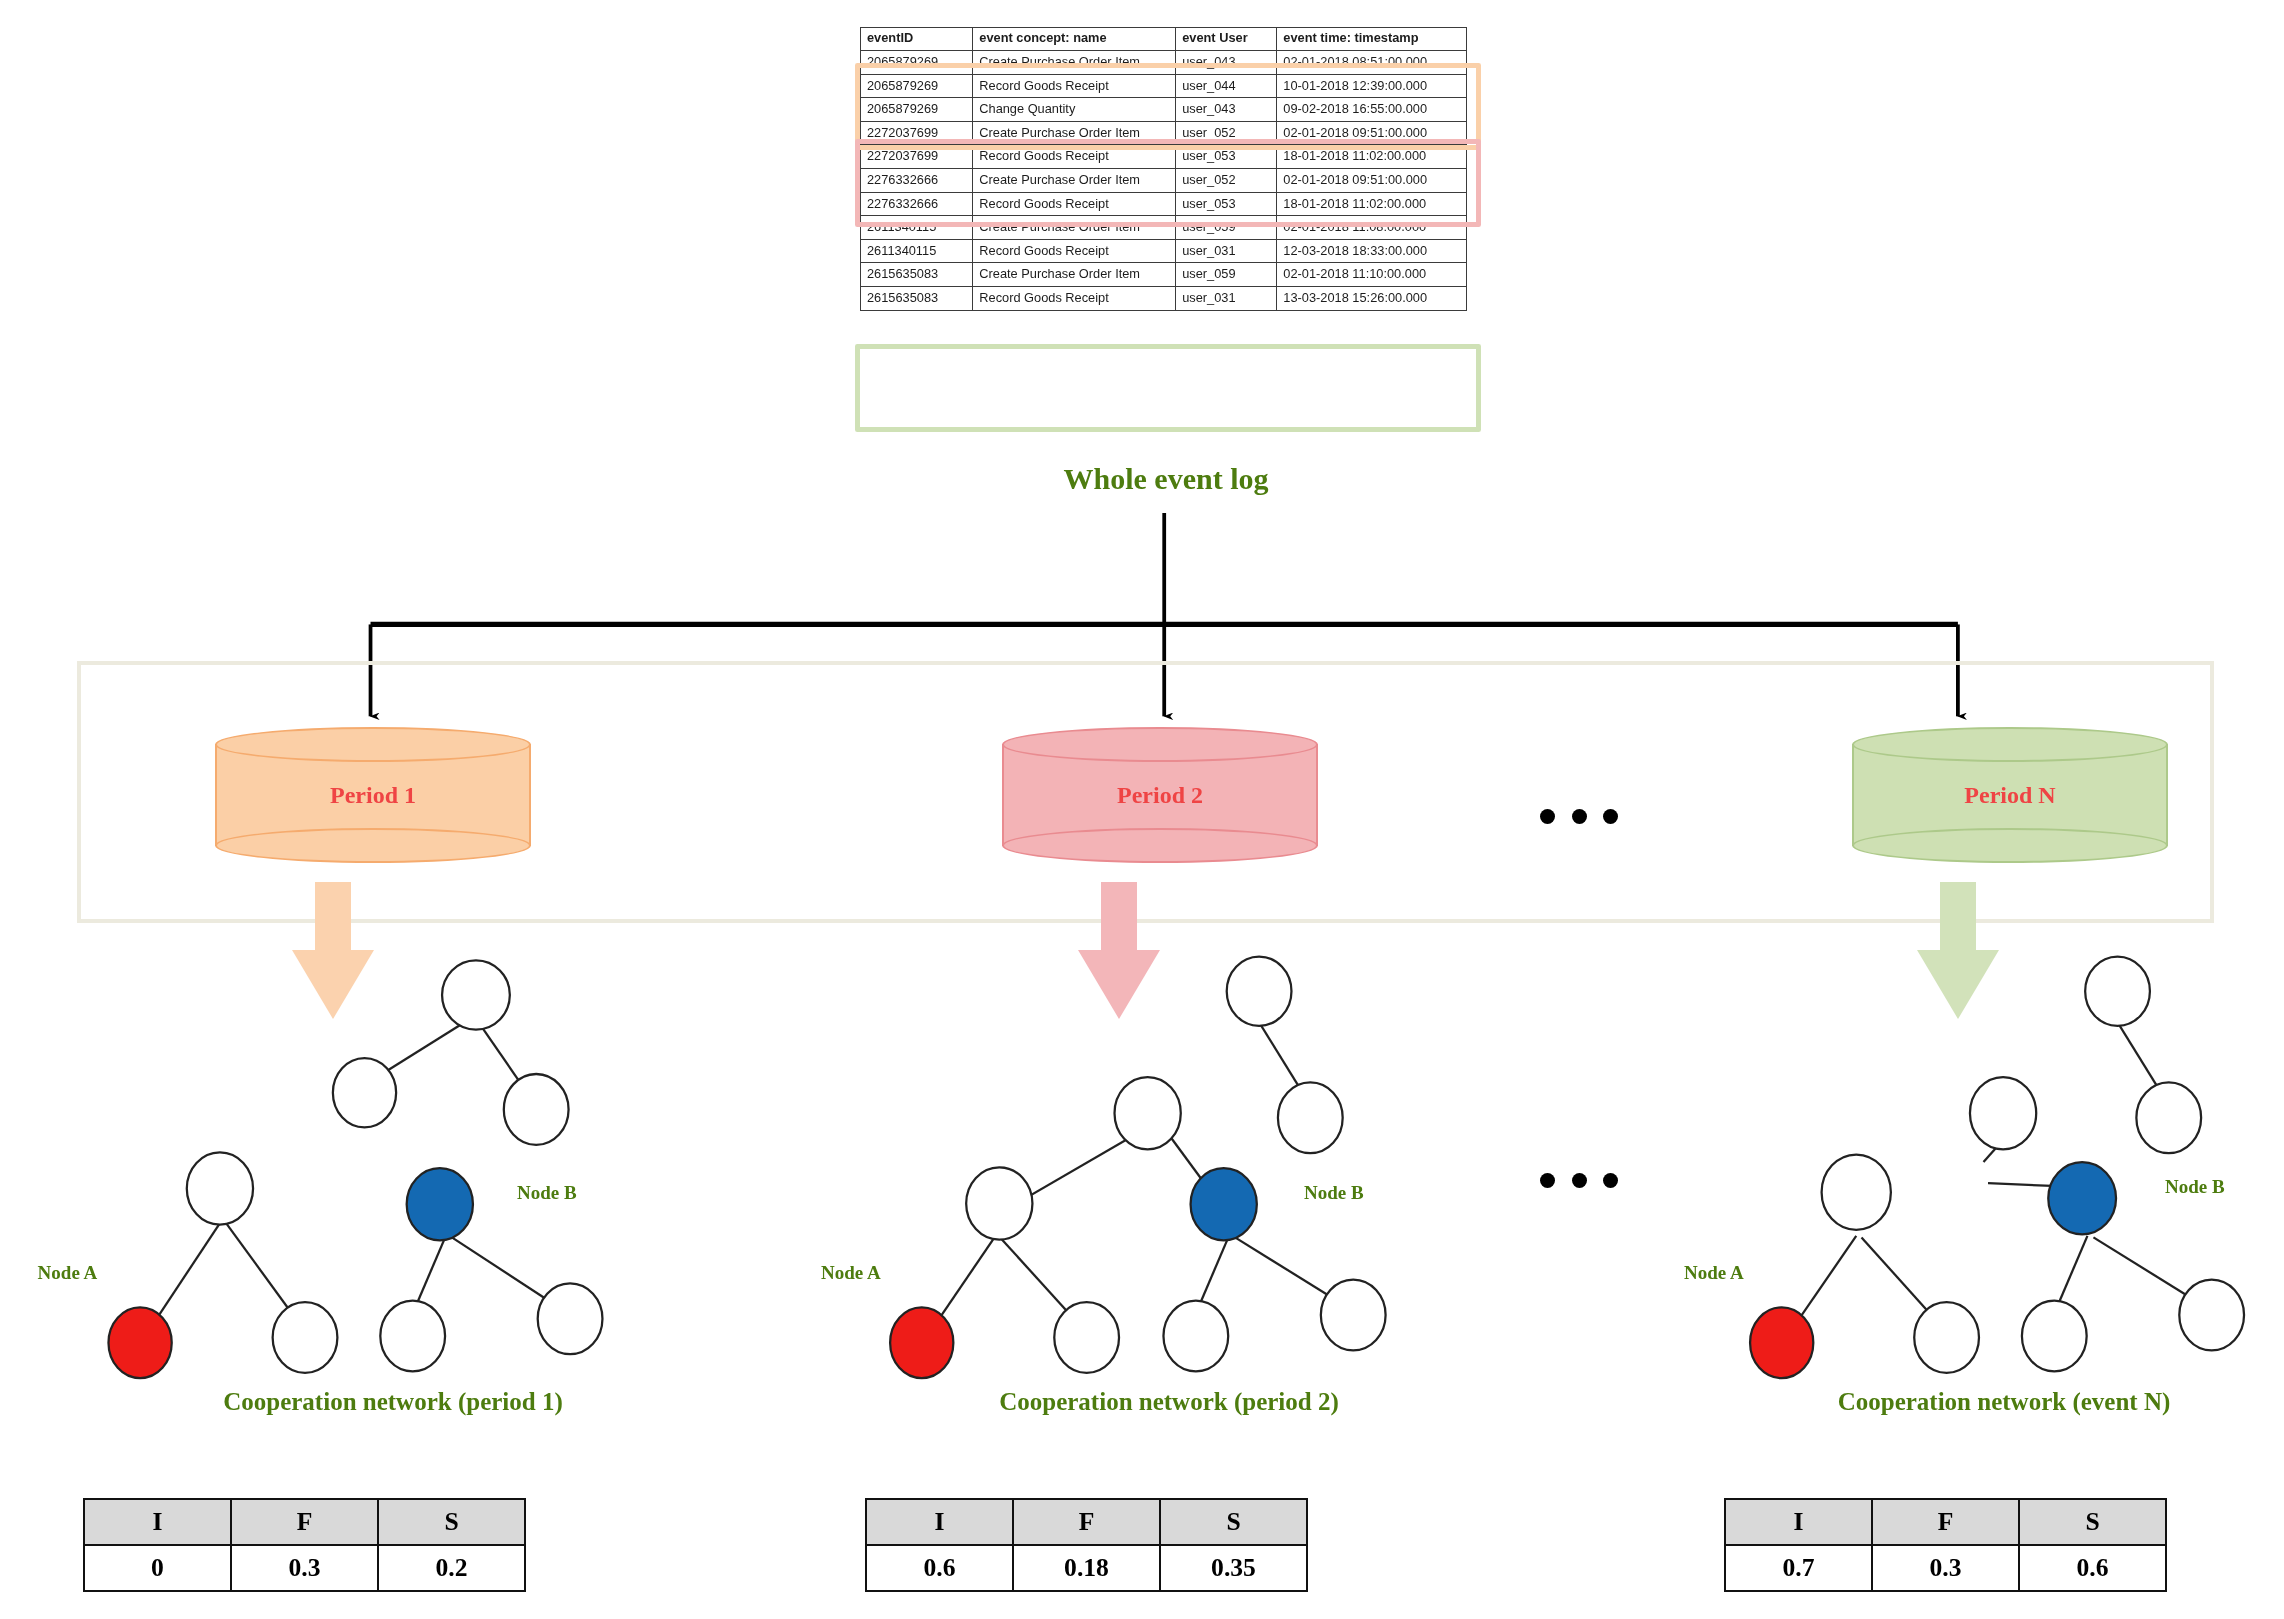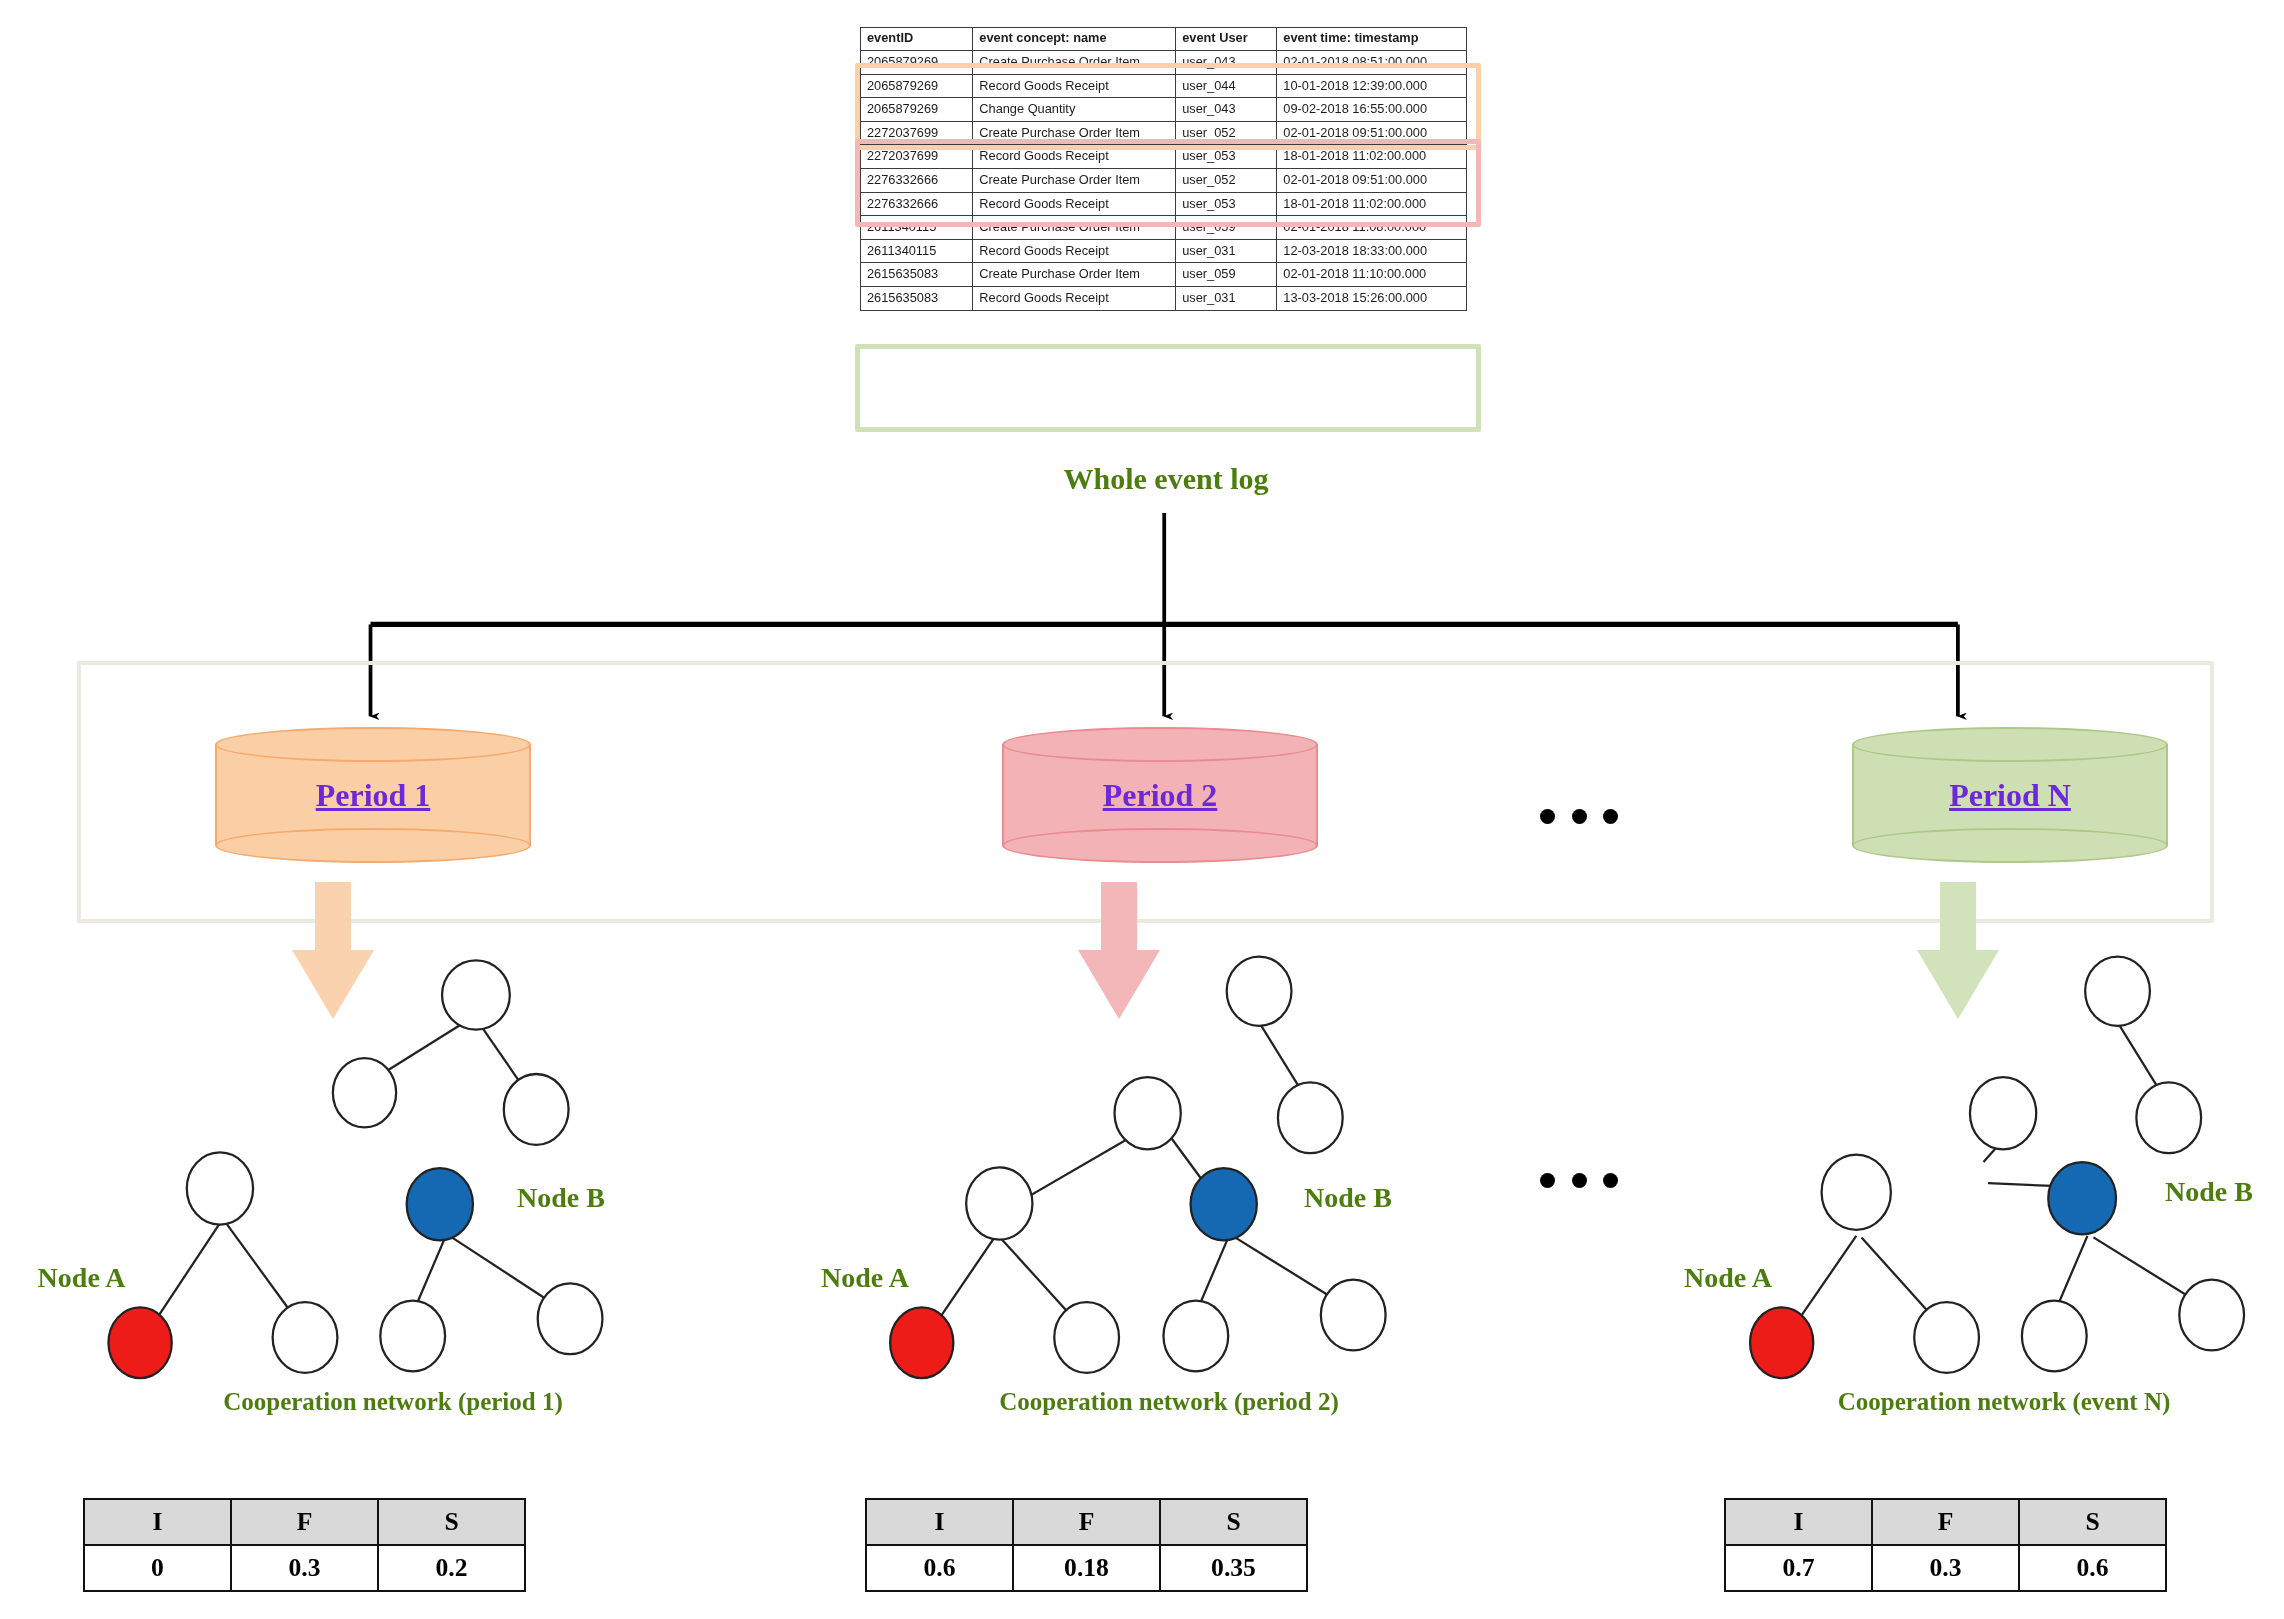--- a/index.html
+++ b/index.html
@@ -41,36 +41,36 @@
 
   
   .lbl{position:absolute;color:#4d7c0f;font-weight:bold;font-family:"Liberation Serif", serif;margin-left:24px;}
   #whole-event-log-label{left:0;top:446px;width:2284px;text-align:center;font-size:30px;}
 
   .net-caption{font-size:25px;text-align:center;}
   #caption-p1{left:45px;top:1372px;width:648px;}
   #caption-p2{left:821px;top:1372px;width:648px;}
   #caption-pn{left:1679px;top:1372px;width:602px;}
 
-  .node-label{font-size:28px;}
+  .node-label{font-size:19px;}
 
   
   #period-container{
     position:absolute;left:77px;top:645px;width:2137px;height:262px;
     border:4.5px solid #eceade;background:transparent;box-sizing:border-box;
   }
 
   
   .cylinder{position:absolute;width:316px;height:136px;}
   .cyl-body{position:absolute;left:0;top:16.6px;width:100%;height:102px;box-sizing:border-box;}
   .cyl-top{position:absolute;left:0;top:0;width:100%;height:35px;border-radius:50%;box-sizing:border-box;}
   .cyl-bot{position:absolute;left:0;bottom:0;width:100%;height:35px;border-radius:50%;box-sizing:border-box;}
   .cyl-text{position:absolute;left:0;top:0;width:100%;height:136px;
     display:flex;align-items:center;justify-content:center;
-    font-size:32px;font-weight:bold;color:#6d28d9;font-family:"Liberation Serif", serif;text-decoration:underline;}
+    font-size:24px;font-weight:bold;color:#ef4444;font-family:"Liberation Serif", serif;}
 
   #cyl-1{left:215px;top:711px;}
   #cyl-2{left:1002px;top:711px;}
   #cyl-n{left:1837px;top:711px;margin-left:15px;}
 
   .c-orange .cyl-body{background:#fbcfa6;border-left:2.3px solid #f5ab6e;border-right:2.3px solid #f5ab6e;}
   .c-orange .cyl-top{background:#fbcfa6;border:2.3px solid #f5ab6e;}
   .c-orange .cyl-bot{background:#fbcfa6;border:2.3px solid #f5ab6e;}
   .c-red    .cyl-body{background:#f3b3b6;border-left:2.3px solid #e98b90;border-right:2.3px solid #e98b90;}
   .c-red    .cyl-top{background:#f3b3b6;border:2.3px solid #e98b90;}

